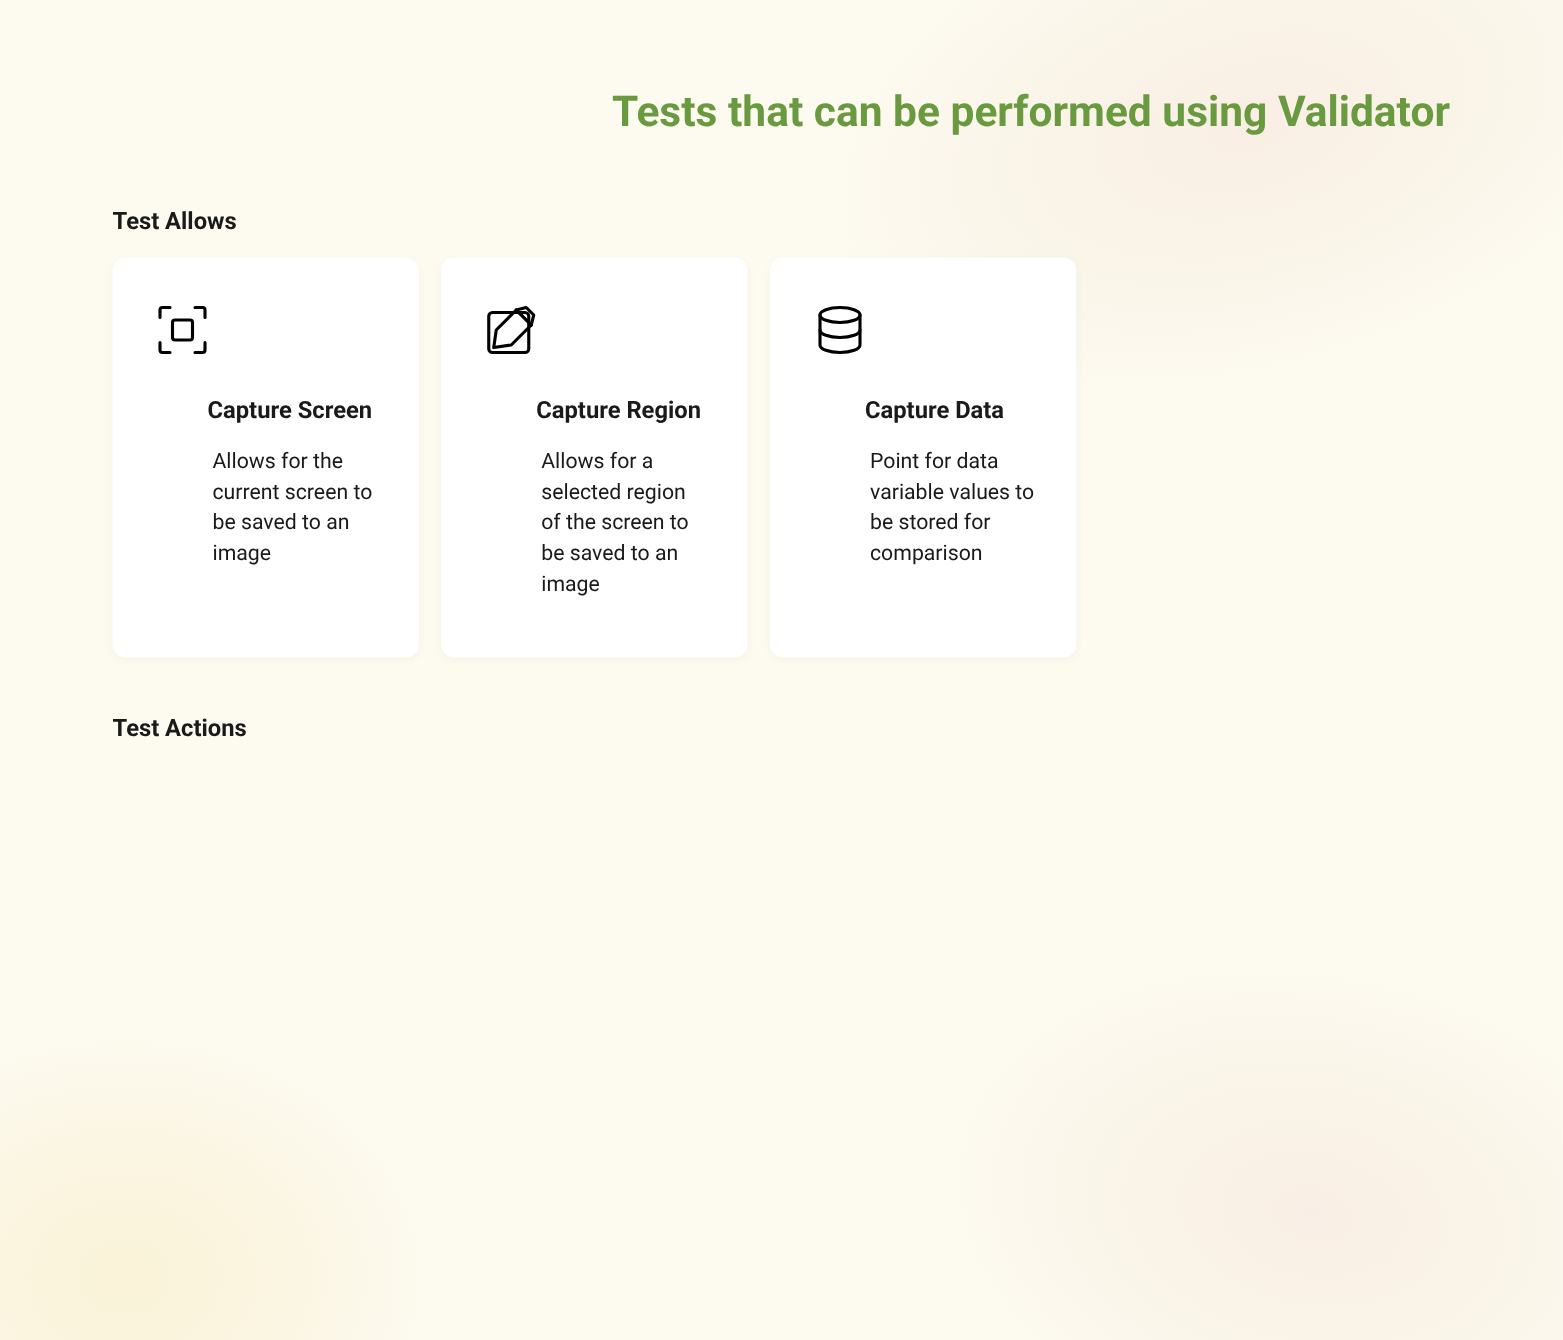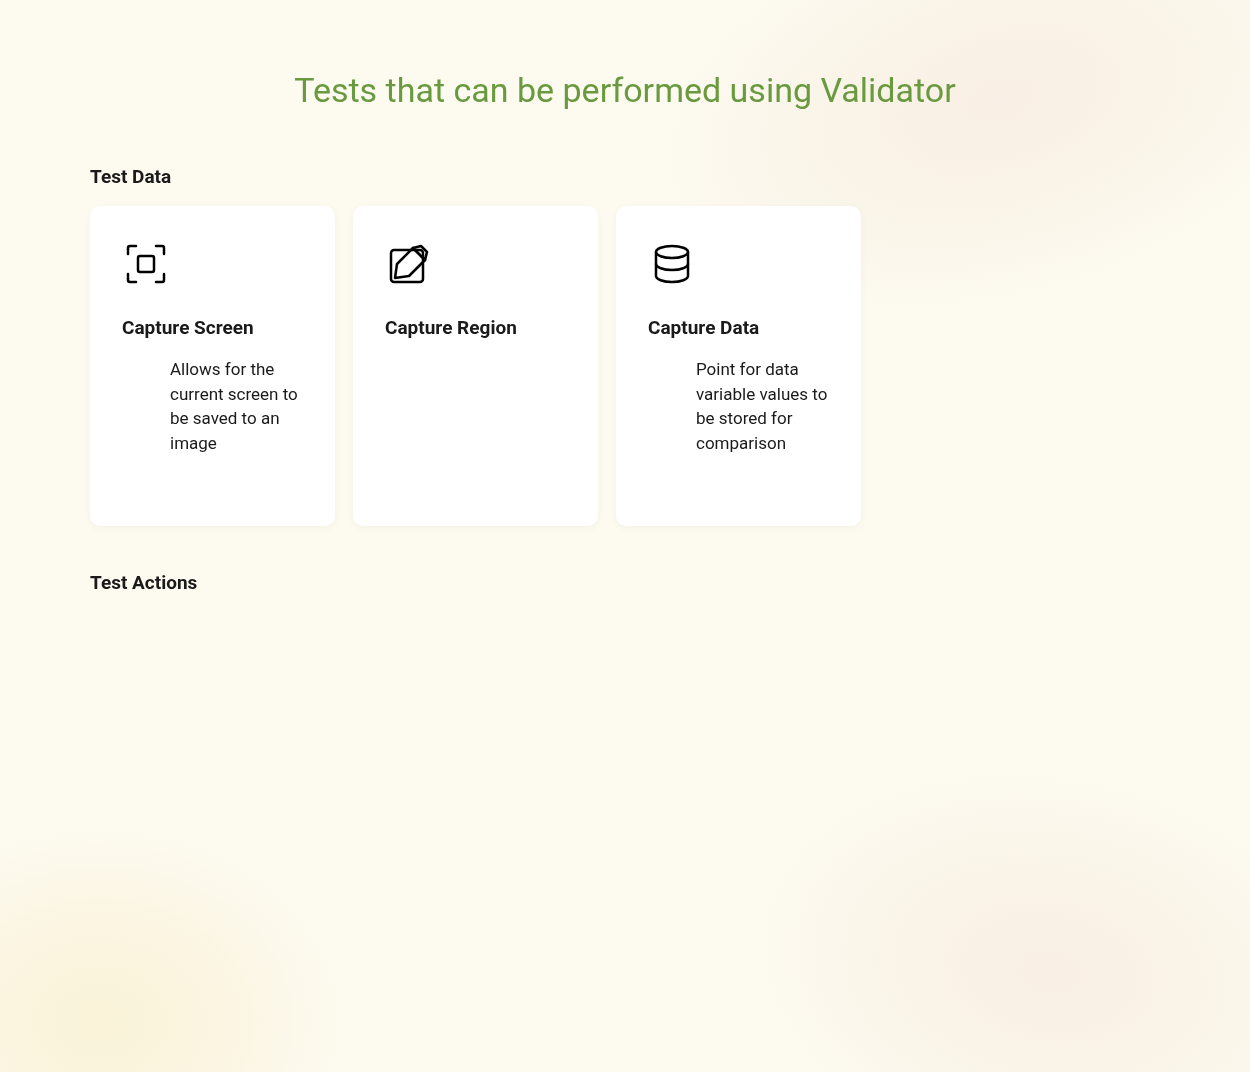--- a/index.html
+++ b/index.html
@@ -43,23 +43,23 @@
       background: radial-gradient(ellipse at center, rgba(200,100,100,0.08) 0%, rgba(200,150,100,0.05) 40%, transparent 70%);
       transform: rotate(10deg);
       z-index: 0;
     }
     .container {
       position: relative;
       z-index: 1;
       padding: 70px 90px 40px 90px;
     }
     .page-title {
-      text-align: center;
+      text-align: right;
       font-size: 34px;
-      font-weight: 400;
+      font-weight: 700;
       color: #6a9a3f;
       margin-bottom: 55px;
     }
     .section-heading {
       font-size: 19px;
       font-weight: 700;
       color: #1a1a1a;
       margin-bottom: 18px;
     }
     .cards-row {
@@ -81,40 +81,41 @@
       margin-bottom: 28px;
       display: flex;
       align-items: center;
       justify-content: center;
     }
     .card-title {
       font-size: 19px;
       font-weight: 700;
       color: #1a1a1a;
       margin-bottom: 18px;
+      margin-left: 44px;
     }
     .card-desc {
       font-size: 17px;
       font-weight: 400;
       color: #1a1a1a;
       line-height: 1.45;
       margin-left: 48px;
     }
   </style>
 </head>
 <body>
 
 <div class="bg-wave-top"></div>
 <div class="bg-wave-bottom-left"></div>
 <div class="bg-wave-bottom-right"></div>
 
 <div class="container">
   <h1 class="page-title">Tests that can be performed using Validator</h1>
 
-  <h2 class="section-heading">Test Data</h2>
+  <h2 class="section-heading">Test Allows</h2>
   <div class="cards-row">
 
     <div class="card">
       <div class="card-icon">
         <svg width="48" height="48" viewBox="0 0 48 48" fill="none" stroke="#000" stroke-width="2.5" stroke-linecap="round" stroke-linejoin="round">
           <path d="M6 14 V8 a2 2 0 0 1 2-2 H14"></path>
           <path d="M34 6 H40 a2 2 0 0 1 2 2 V14"></path>
           <path d="M42 34 V40 a2 2 0 0 1 -2 2 H34"></path>
           <path d="M14 42 H8 a2 2 0 0 1 -2 -2 V34"></path>
           <rect x="16" y="16" width="16" height="16" rx="2"></rect>
@@ -127,20 +128,21 @@
     <div class="card">
       <div class="card-icon">
         <svg width="48" height="48" viewBox="0 0 48 48" fill="none" stroke="#000" stroke-width="2.5" stroke-linecap="round" stroke-linejoin="round">
           <path d="M28 8 L40 20"></path>
           <path d="M36 6 L42 12 L40 20 L28 8 Z"></path>
           <path d="M28 8 L12 24 L10 38 L24 36 L40 20"></path>
           <rect x="6" y="10" width="32" height="32" rx="3" stroke-dasharray="0"></rect>
         </svg>
       </div>
       <div class="card-title">Capture Region</div>
+      <div class="card-desc">Allows for a selected region of the screen to be saved to an image</div>
     </div>
 
 
     <div class="card">
       <div class="card-icon">
         <svg width="48" height="48" viewBox="0 0 48 48" fill="none" stroke="#000" stroke-width="2.5" stroke-linecap="round" stroke-linejoin="round">
           <ellipse cx="24" cy="12" rx="16" ry="6"></ellipse>
           <path d="M8 12 V24 a16 6 0 0 0 32 0 V12"></path>
           <path d="M8 24 V36 a16 6 0 0 0 32 0 V24"></path>
         </svg>

